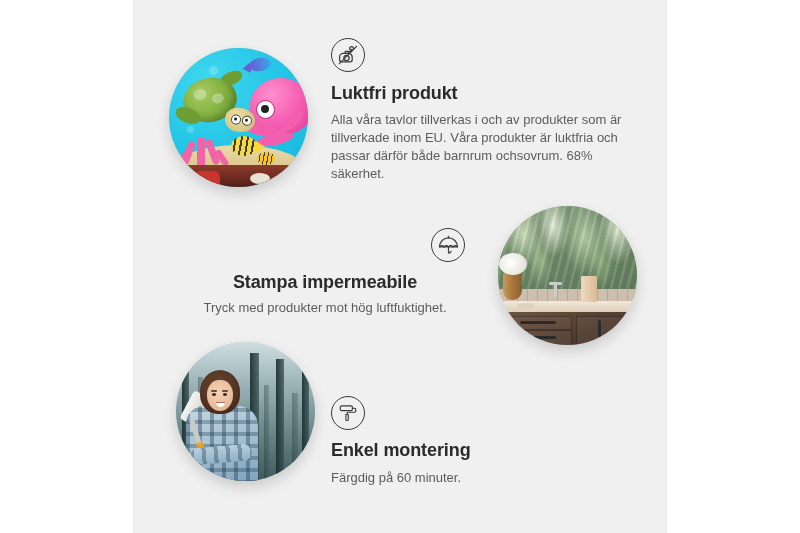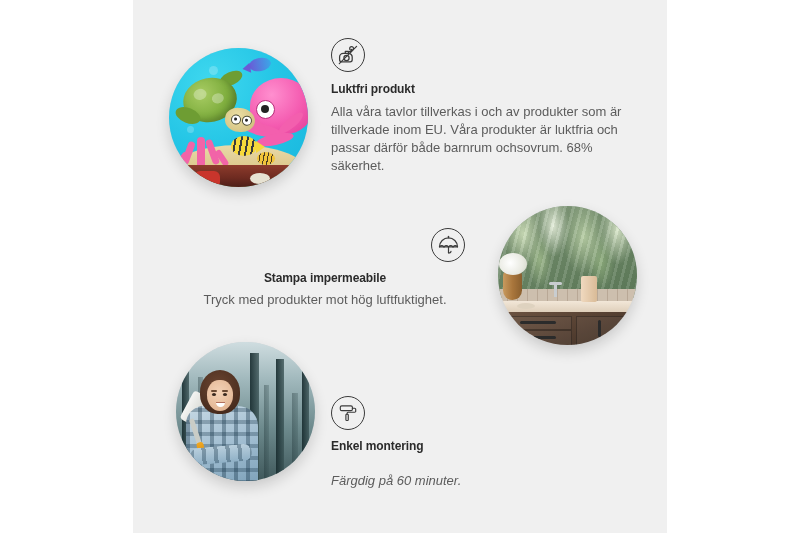--- a/index.html
+++ b/index.html
@@ -303,21 +303,21 @@
   .feature { position: absolute; }
   .feature .icon-circle {
     width: 34px; height: 34px;
     border: 1.6px solid #3b3b3b;
     border-radius: 50%;
     display: flex; align-items: center; justify-content: center;
     box-sizing: border-box;
   }
   .feature h2 {
     margin: 0;
-    font-size: 12px;
+    font-size: 18px;
     font-weight: 700;
     color: #2b2b2b;
     letter-spacing: -0.1px;
     line-height: 1.25;
   }
   .feature p {
     margin: 4px 0 0 0;
     font-size: 13px;
     font-weight: 400;
     color: #5c5c5c;
@@ -330,21 +330,21 @@
   #feature-odourless p { margin-top: 6px; }
 
   
   #feature-waterproof { left: 185px; top: 228px; width: 280px; text-align: center; }
   #feature-waterproof .icon-wrap { display:flex; justify-content:flex-end; margin-bottom: 9px; }
   #feature-waterproof p { margin-top: 5px; }
 
   
   #feature-mounting { left: 331px; top: 396px; width: 280px; text-align: left; }
   #feature-mounting .icon-circle { margin: 0 0 9px 0; }
-  #feature-mounting p { margin-top: 18px; font-style: italic; }
+  #feature-mounting p { margin-top: 7px; }
 </style>
 </head>
 <body>
 
 <div id="infographic">
 
   <div class="panel"></div>
 
   <div class="photo" id="photo-sea">
     <div class="inner">

